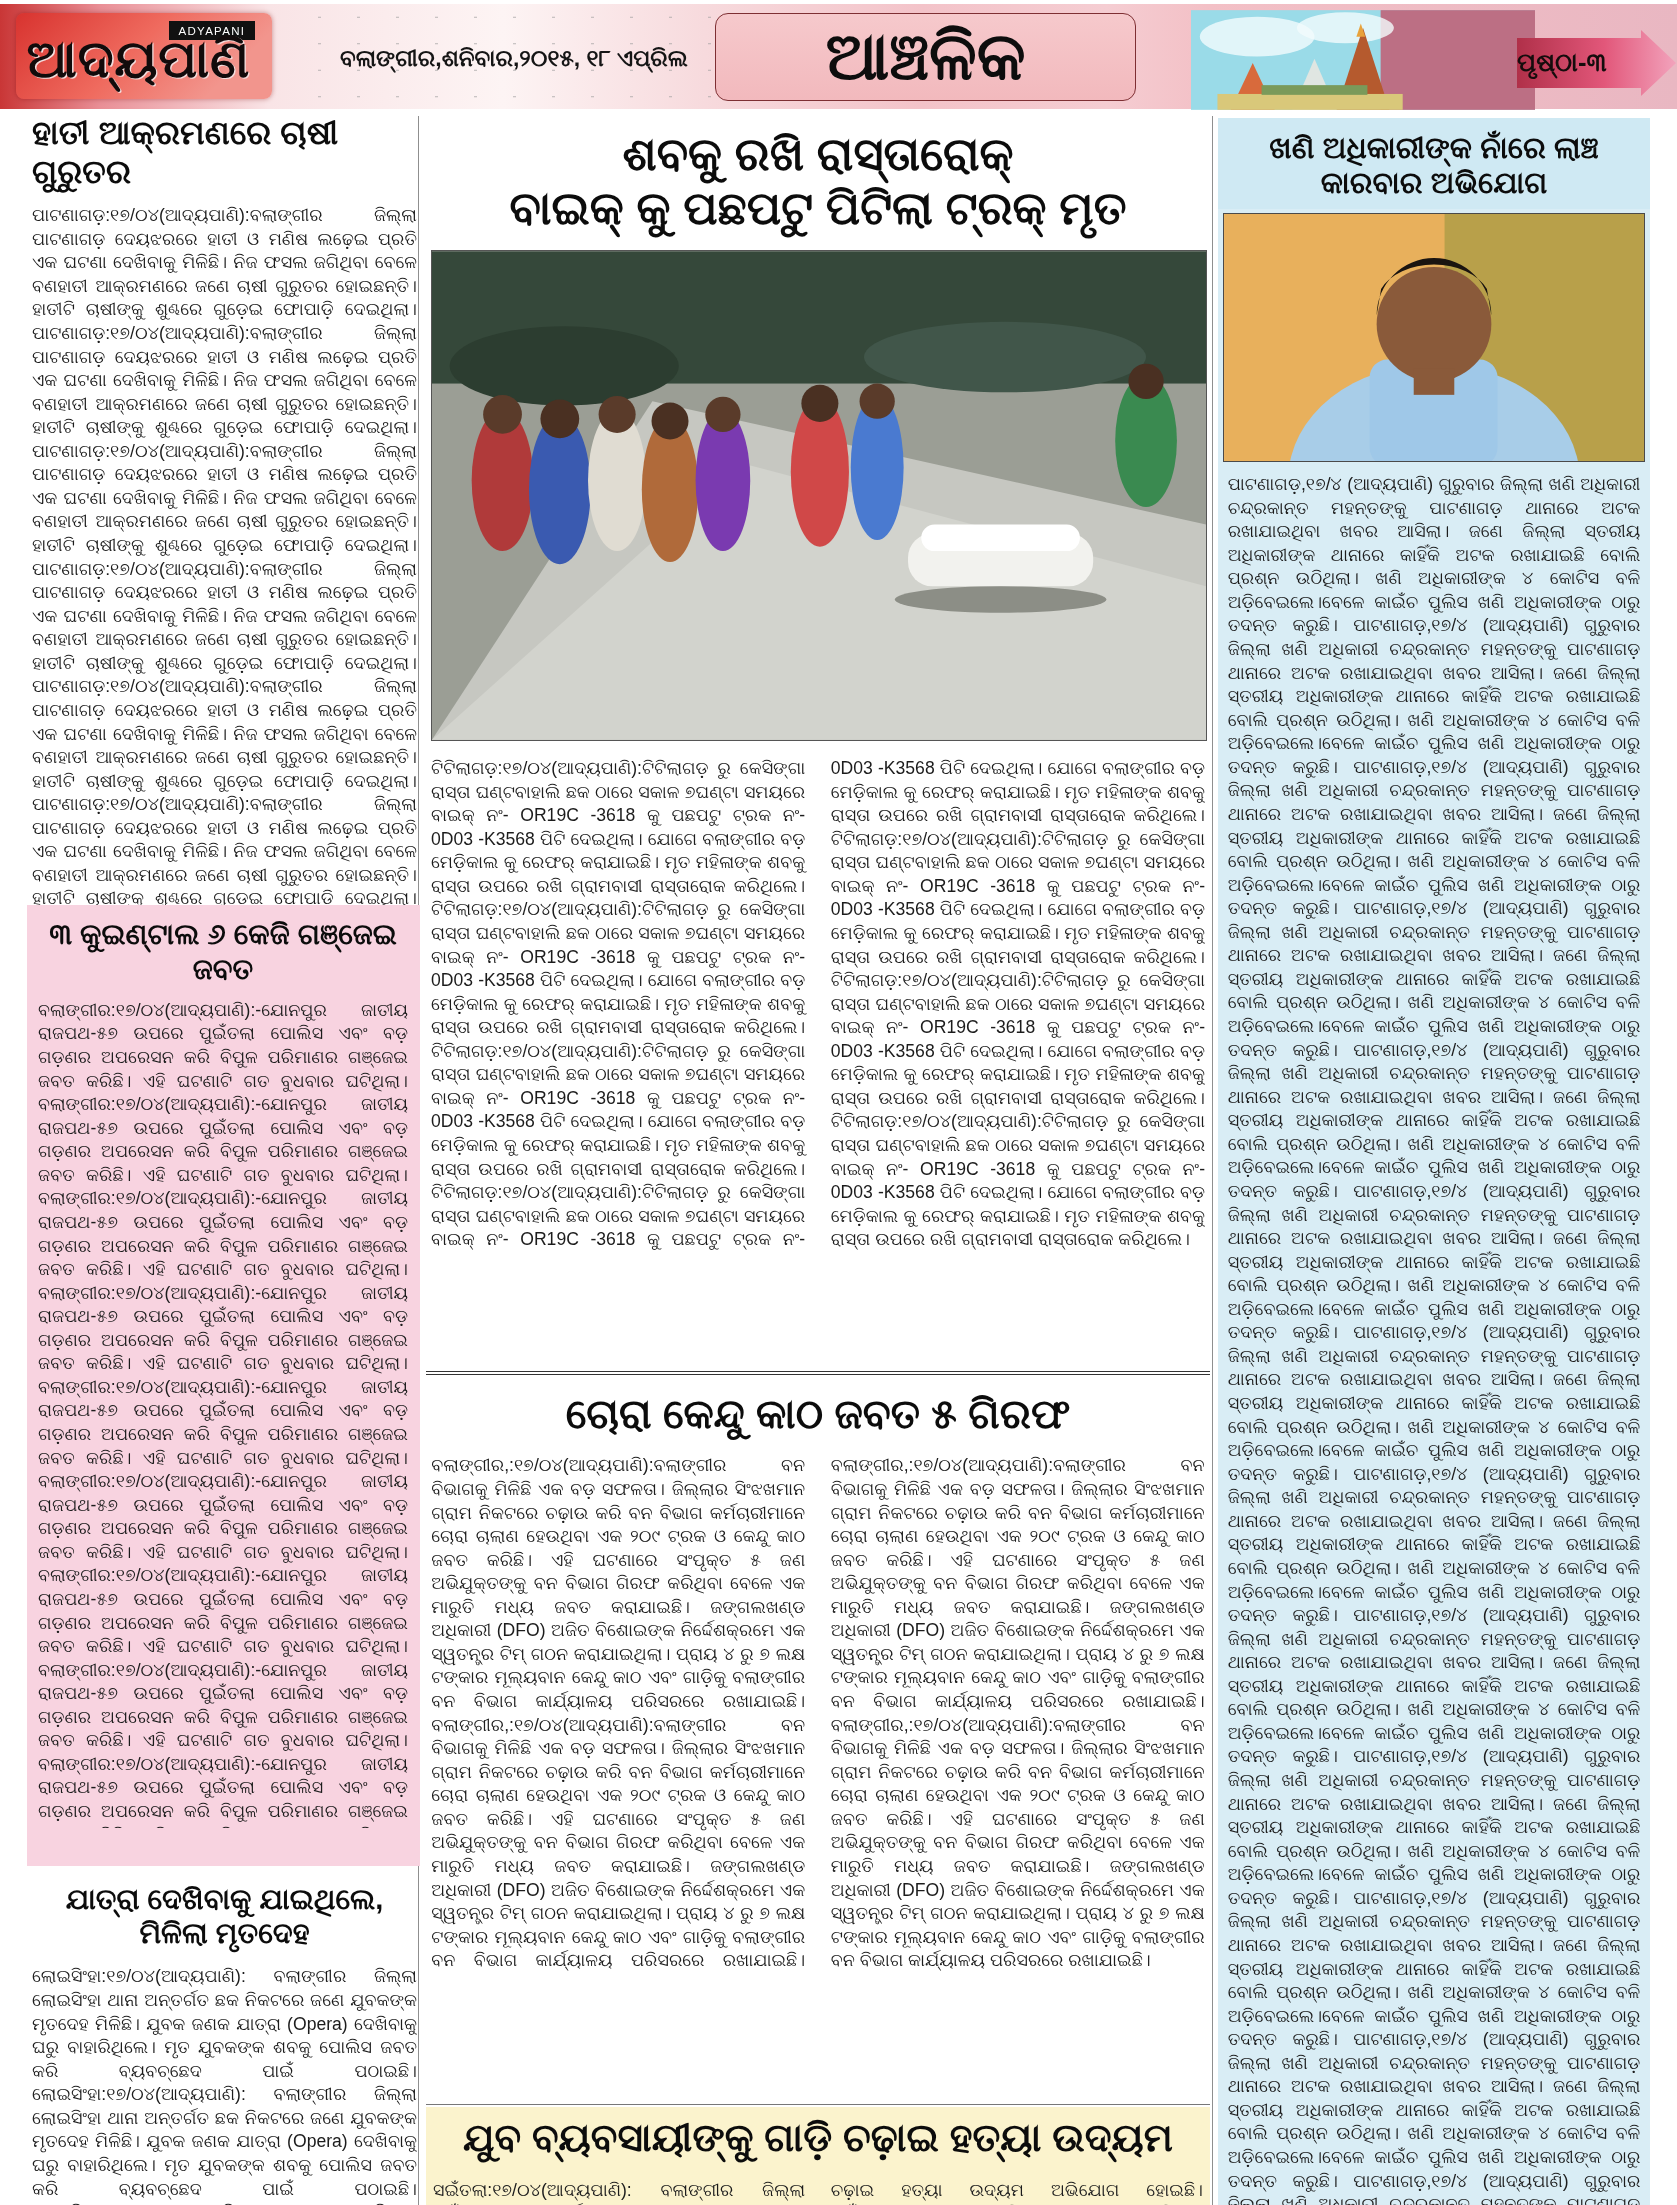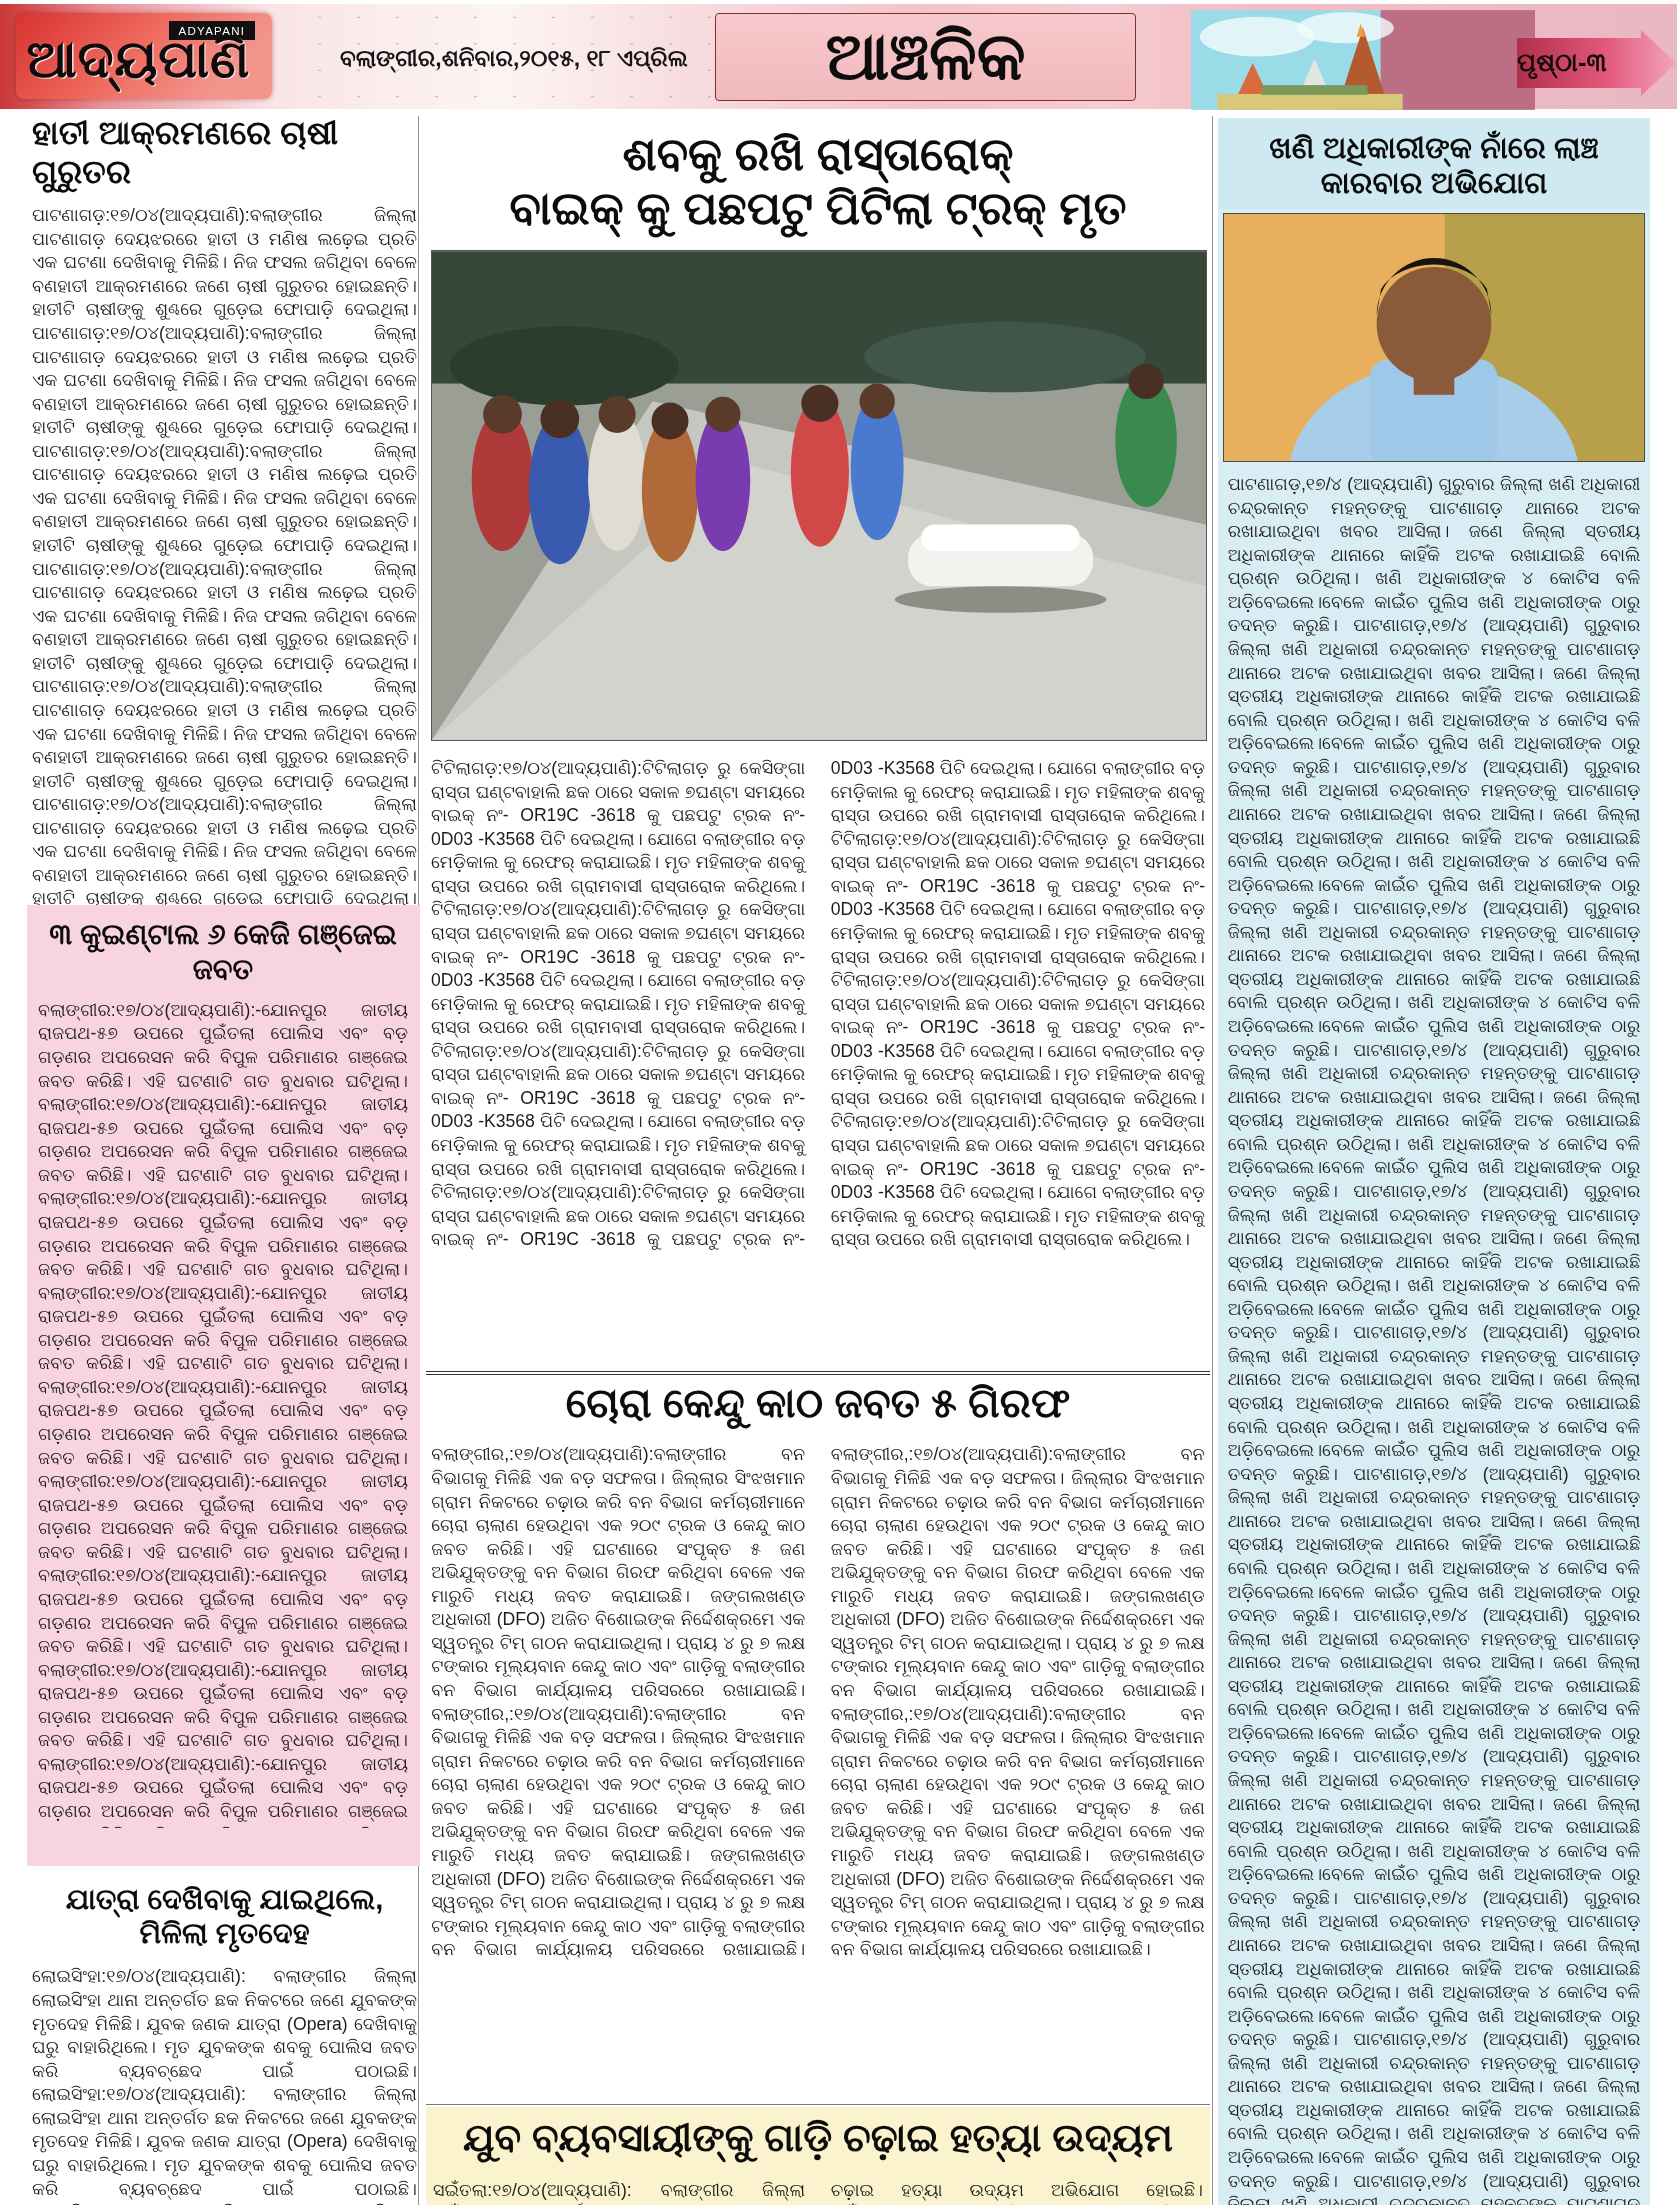--- a/index.html
+++ b/index.html
@@ -10,21 +10,21 @@
           background:linear-gradient(90deg,#c93636 0%,#e98f96 6%,#f9e4e6 16%,#fdf4f4 30%,#f7dadd 42%,#f3c3c9 55%,#f5cdd2 66%,#f3c0c6 72%,#e9b7c2 100%);}
   .banner-dots{position:absolute;left:300px;top:0;width:432px;height:105px;
           background-image:radial-gradient(#9a9a9a 1.1px,transparent 1.3px);background-size:39px 26.5px;opacity:.7;}
   .logo{position:absolute;left:16px;top:9.7px;width:256px;height:86px;border-radius:8px;
         background:linear-gradient(135deg,#d8332f 0%,#ef6a5e 45%,#f2958d 80%);box-shadow:0 0 5.3px rgba(120,0,0,.4);}
   .logo-text{position:absolute;left:10.6px;top:16px;width:238px;font-size:52px;font-weight:bold;color:#120b0b;
              letter-spacing:0.9px;text-shadow:1.3px 1.3px 0 #f3dede;}
   .logo-badge{position:absolute;right:17px;top:8px;background:#111;color:#fff;font-size:11.5px;
               padding:3.5px 9.7px;letter-spacing:1.3px;}
   .dateline{position:absolute;left:340px;top:41px;width:366px;font-size:23px;font-weight:bold;color:#151515;}
-  .edition-badge{position:absolute;left:715px;top:9.7px;width:419px;height:86px;border-radius:4px;
+  .edition-badge{position:absolute;left:715px;top:9.7px;width:419px;height:86px;border-radius:13px;
                  border:1.8px solid #7e2f33;background:linear-gradient(180deg,#f6c9cc,#f2b9bd);
                  display:flex;align-items:center;justify-content:center;}
   .edition-badge span{font-size:66px;font-weight:bold;color:#0d0d0d;}
   .temple{position:absolute;left:1191px;top:6.2px;width:344px;height:100px;overflow:hidden;}
   .page-arrow{position:absolute;left:1517px;top:26.5px;width:159px;height:66px;
               background:linear-gradient(90deg,#b03049,#e2577a 55%,#f2a3bc);
               clip-path:polygon(0 12%,78% 12%,78% 0,100% 50%,78% 100%,78% 88%,0 88%);
               display:flex;align-items:center;justify-content:flex-start;}
   .page-arrow span{font-size:25.6px;font-weight:bold;color:#140c0c;margin-right:26.5px;}
   
@@ -43,21 +43,21 @@
   .pink-body{height:829px;margin:8.8px 11.5px 0 11.5px;}
   .art-yatra{position:absolute;left:32px;top:1882px;width:385px;}
   .art-yatra .headline{font-size:29px;}
   .yatra-body{height:688px;margin-top:15px;}
   
   .art-truck-headline{position:absolute;left:426px;top:127px;width:784px;font-size:46px;}
   .photo-accident{position:absolute;left:431px;top:250px;width:774px;height:489px;border:0.9px solid #555;overflow:hidden;}
   .truck-body{position:absolute;left:431px;top:757px;width:774px;height:609px;}
   .kendubox{position:absolute;left:426px;top:1371px;width:784px;height:729px;
             border-top:4.4px double #333;border-bottom:1.3px solid #777;}
-  .kendubox .headline{font-size:41px;margin-top:4px;}
+  .kendubox .headline{font-size:41px;margin-top:15px;}
   .kendu-body{height:587px;margin:16px 5.3px 0 5.3px;}
   .yellowbox{position:absolute;left:426px;top:2107px;width:784px;height:596px;background:#fbf3cd;
              border-bottom:2.2px solid #4a4a3a;}
   .yellowbox .headline{font-size:39px;margin-top:8px;}
   .murder-body{height:476px;margin:17.6px 7px 0 7px;}
   
   .bluewrap{position:absolute;left:1218px;top:118px;width:432px;height:2245px;background:#d9edf5;}
   .mining-headline{font-size:30px;padding:11.5px 6.2px 8.8px 6.2px;background:#cfe9f3;}
   .photo-portrait{margin:3.5px auto 0 auto;width:420px;height:247px;border:1.8px solid #4a4a4a;overflow:hidden;position:relative;}
   .mining-body{height:1799px;margin:11.5px 9.7px 0 9.7px;font-size:17.6px;}

